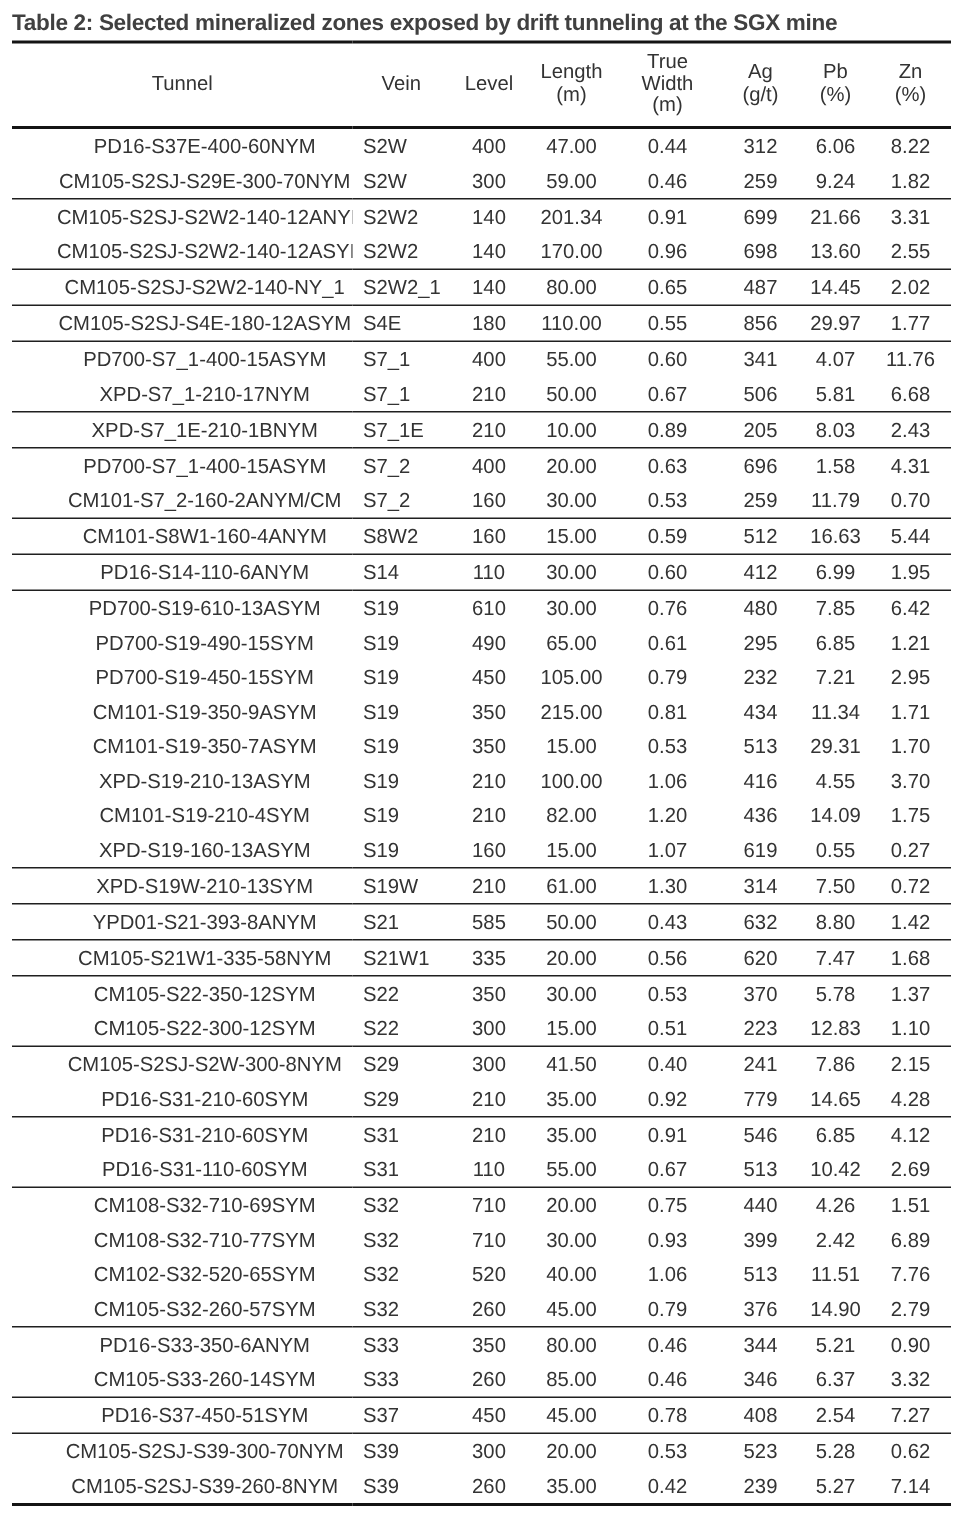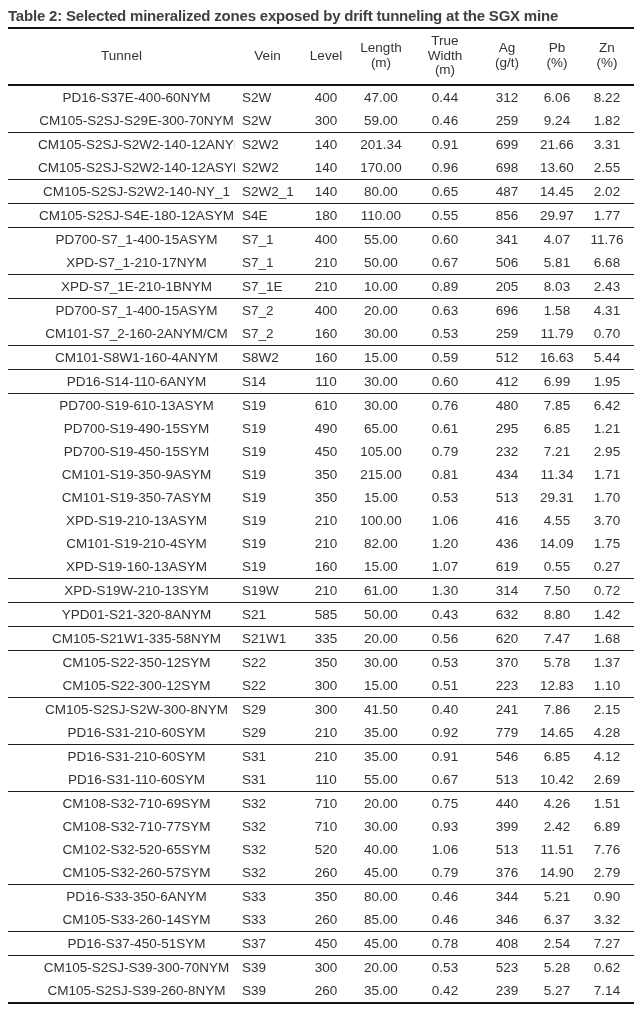--- a/index.html
+++ b/index.html
@@ -325,21 +325,21 @@
           <td>XPD-S19W-210-13SYM</td>
           <td>S19W</td>
           <td>210</td>
           <td>61.00</td>
           <td>1.30</td>
           <td>314</td>
           <td>7.50</td>
           <td>0.72</td>
         </tr>
         <tr class="group-end">
-          <td>YPD01-S21-320-8ANYM</td>
+          <td>YPD01-S21-393-8ANYM</td>
           <td>S21</td>
           <td>585</td>
           <td>50.00</td>
           <td>0.43</td>
           <td>632</td>
           <td>8.80</td>
           <td>1.42</td>
         </tr>
         <tr class="group-end">
           <td>CM105-S21W1-335-58NYM</td>

